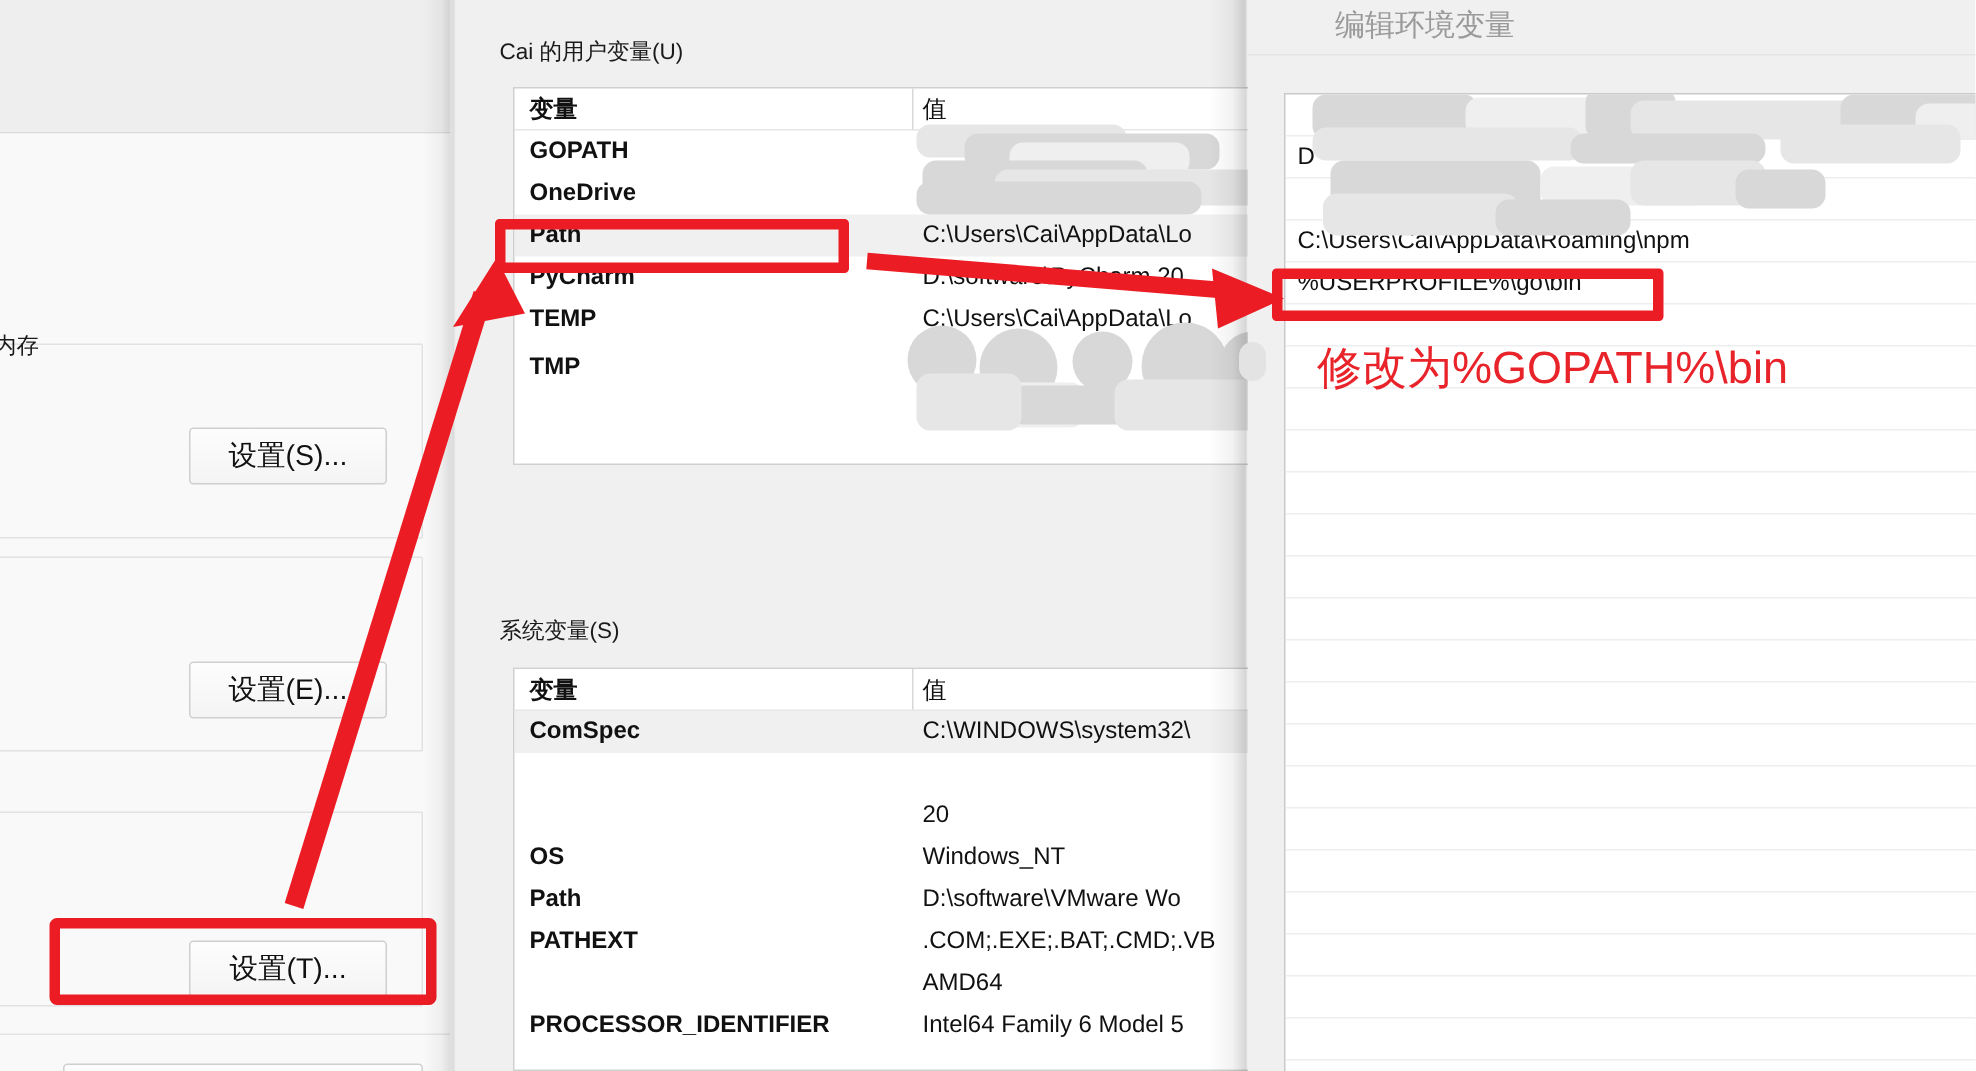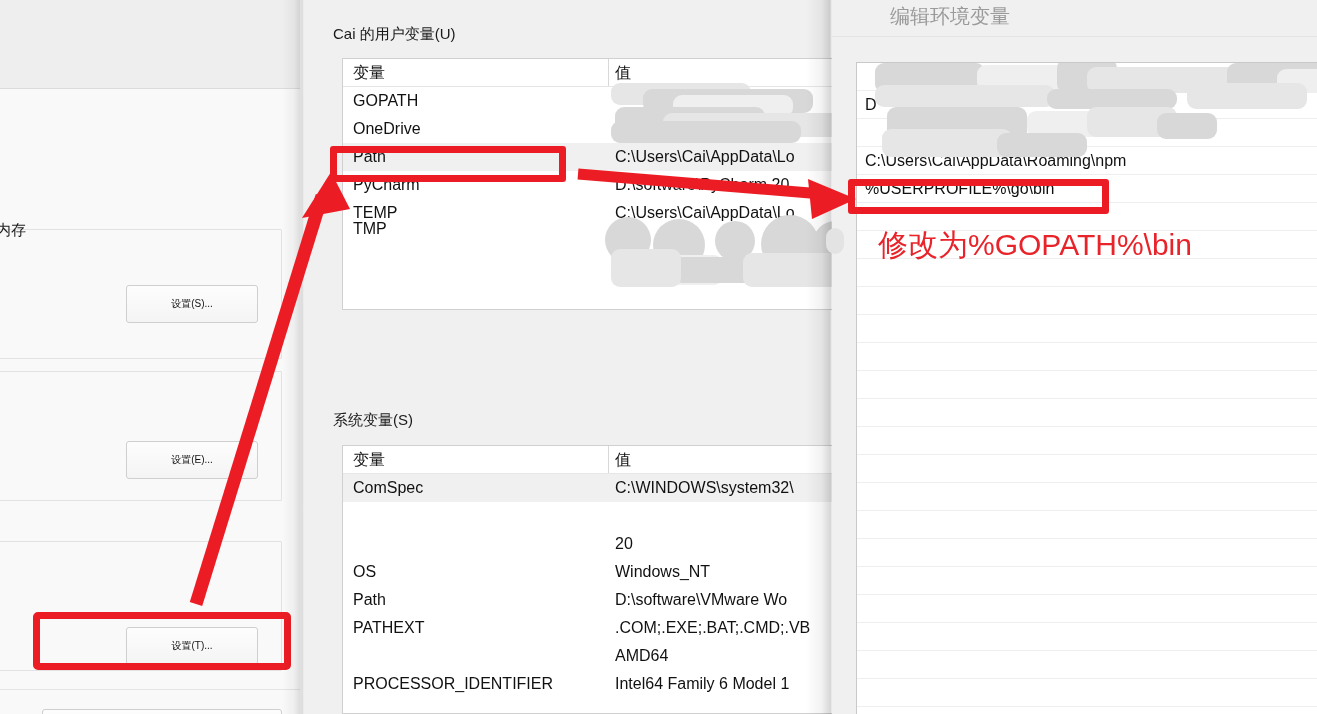--- a/index.html
+++ b/index.html
@@ -34,21 +34,21 @@
   .gb3{left:-60px;top:452px;width:340px;height:128px;}
   .gb-label{
     position:absolute;font-size:15px;color:#1a1a1a;white-space:nowrap;
   }
   .gb1-label{left:-4px;top:132px;}
   .btn{
     position:absolute;
     background:linear-gradient(180deg,#fdfdfd 0%,#f4f4f4 100%);
     border:1px solid #cfcfcf;border-radius:3px;
     font-family:"Liberation Sans","DejaVu Sans",sans-serif;
-    font-size:10px;color:#111;
+    font-size:19px;color:#111;
     display:flex;align-items:center;justify-content:center;
     box-sizing:border-box;
   }
   .btn-s{left:126px;top:196px;width:132px;height:38px;}
   .btn-e{left:126px;top:352px;width:132px;height:38px;}
   .btn-t{left:126px;top:538px;width:132px;height:38px;}
   .btn-env{left:42px;top:620px;width:240px;height:42px;}
 
   .left-divider{
     position:absolute;left:-60px;top:600px;width:360px;height:1px;background:#e4e4e4;
@@ -86,21 +86,21 @@
     overflow:hidden;
   }
   #userList{left:38px;top:58px;width:520px;height:252px;}
   #sysList{left:38px;top:445px;width:520px;height:269px;}
 
   .lrow{
     position:absolute;left:0;width:520px;height:28px;
     display:flex;align-items:center;
     font-size:16px;color:#111;white-space:nowrap;
   }
-  .lrow .cname{position:absolute;left:10px;}
+  .lrow .cname{position:absolute;left:10px;font-weight:bold;}
   .lrow .cval{position:absolute;left:272px;}
   .lrow.header .cname,.lrow.header .cval{color:#111;}
   .lrow.sel{background:#f0f0f0;}
   .col-sep{
     position:absolute;top:0;left:265px;width:1px;height:28px;background:#d8d8d8;
   }
   .hdr-sep{
     position:absolute;left:0;top:27px;width:520px;height:1px;background:#e6e6e6;
   }
 
@@ -220,21 +220,21 @@
             <span class="cval">C:\Users\Cai\AppData\Lo</span>
           </div>
           <div class="lrow" style="top: 112px;">
             <span class="cname">PyCharm</span>
             <span class="cval">D:\software\PyCharm 20</span>
           </div>
           <div class="lrow" style="top: 140px;">
             <span class="cname">TEMP</span>
             <span class="cval">C:\Users\Cai\AppData\Lo</span>
           </div>
-          <div class="lrow" style="top: 156px;">
+          <div class="lrow" style="top: 172px;">
             <span class="cname">TMP</span>
             <span class="cval"></span>
           </div>
           <div class="blob light" style="left: 268px; top: 24px; width: 140px; height: 22px;"></div>
           <div class="blob " style="left: 300px; top: 30px; width: 170px; height: 24px;"></div>
           <div class="blob lighter" style="left: 330px; top: 36px; width: 120px; height: 22px;"></div>
           <div class="blob " style="left: 272px; top: 48px; width: 150px; height: 26px;"></div>
           <div class="blob light" style="left: 320px; top: 54px; width: 200px; height: 24px;"></div>
           <div class="blob " style="left: 268px; top: 62px; width: 190px; height: 22px;"></div>
           <div class="blob circ" style="left: 262px; top: 158px; width: 46px; height: 46px;"></div>
@@ -274,21 +274,21 @@
           </div>
           <div class="lrow" style="top: 168px;">
             <span class="cname">PATHEXT</span>
             <span class="cval">.COM;.EXE;.BAT;.CMD;.VB</span>
           </div>
           <div class="lrow" style="top: 196px;">
             <span class="cval">AMD64</span>
           </div>
           <div class="lrow" style="top: 224px;">
             <span class="cname">PROCESSOR_IDENTIFIER</span>
-            <span class="cval">Intel64 Family 6 Model 1</span>
+            <span class="cval">Intel64 Family 6 Model 5</span>
           </div>
         </div>
 
       <div class="mid-btn-partial"></div>
     </div>
   </div>
   <div class="hl-path"></div>
   <div class="mid-shadow"></div>
 
   <div class="right-panel">

